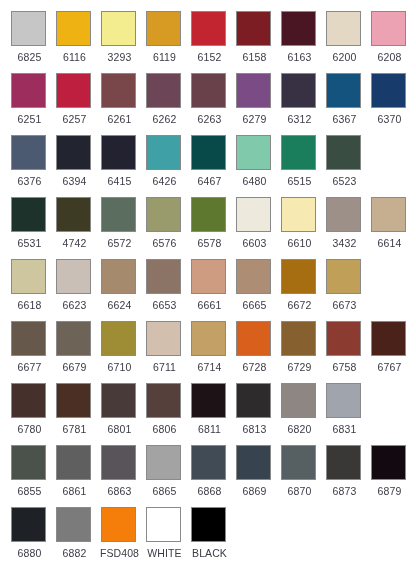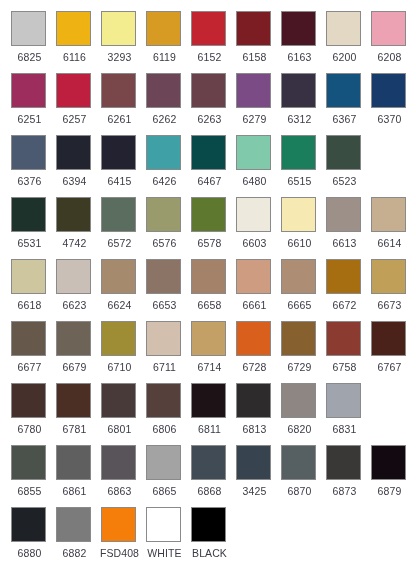--- a/index.html
+++ b/index.html
@@ -198,21 +198,21 @@
       <div class="swatch-cell">
         <div class="swatch-chip" style="background: rgb(237, 234, 221); border-color: rgb(138, 138, 138);"></div>
         <div class="swatch-label" style="color: rgb(59, 59, 70);">6603</div>
       </div>
       <div class="swatch-cell">
         <div class="swatch-chip" style="background: rgb(247, 233, 178); border-color: rgb(138, 138, 138);"></div>
         <div class="swatch-label" style="color: rgb(59, 59, 70);">6610</div>
       </div>
       <div class="swatch-cell">
         <div class="swatch-chip" style="background: rgb(157, 144, 137); border-color: rgb(138, 138, 138);"></div>
-        <div class="swatch-label" style="color: rgb(59, 59, 70);">6613</div>
+        <div class="swatch-label" style="color: rgb(59, 59, 70);">3432</div>
       </div>
       <div class="swatch-cell">
         <div class="swatch-chip" style="background: rgb(198, 174, 145); border-color: rgb(138, 138, 138);"></div>
         <div class="swatch-label" style="color: rgb(59, 59, 70);">6614</div>
       </div>
     </div>
     <div class="swatch-row">
       <div class="swatch-cell">
         <div class="swatch-chip" style="background: rgb(205, 198, 159); border-color: rgb(138, 138, 138);"></div>
         <div class="swatch-label" style="color: rgb(59, 59, 70);">6618</div>
@@ -223,24 +223,20 @@
       </div>
       <div class="swatch-cell">
         <div class="swatch-chip" style="background: rgb(165, 138, 110); border-color: rgb(138, 138, 138);"></div>
         <div class="swatch-label" style="color: rgb(59, 59, 70);">6624</div>
       </div>
       <div class="swatch-cell">
         <div class="swatch-chip" style="background: rgb(139, 116, 102); border-color: rgb(138, 138, 138);"></div>
         <div class="swatch-label" style="color: rgb(59, 59, 70);">6653</div>
       </div>
       <div class="swatch-cell">
-        <div class="swatch-chip" style="background: rgb(164, 130, 106); border-color: rgb(138, 138, 138);"></div>
-        <div class="swatch-label" style="color: rgb(59, 59, 70);">6658</div>
-      </div>
-      <div class="swatch-cell">
         <div class="swatch-chip" style="background: rgb(205, 156, 129); border-color: rgb(138, 138, 138);"></div>
         <div class="swatch-label" style="color: rgb(59, 59, 70);">6661</div>
       </div>
       <div class="swatch-cell">
         <div class="swatch-chip" style="background: rgb(173, 141, 115); border-color: rgb(138, 138, 138);"></div>
         <div class="swatch-label" style="color: rgb(59, 59, 70);">6665</div>
       </div>
       <div class="swatch-cell">
         <div class="swatch-chip" style="background: rgb(167, 109, 17); border-color: rgb(138, 138, 138);"></div>
         <div class="swatch-label" style="color: rgb(59, 59, 70);">6672</div>
@@ -338,21 +334,21 @@
       <div class="swatch-cell">
         <div class="swatch-chip" style="background: rgb(163, 163, 163); border-color: rgb(138, 138, 138);"></div>
         <div class="swatch-label" style="color: rgb(59, 59, 70);">6865</div>
       </div>
       <div class="swatch-cell">
         <div class="swatch-chip" style="background: rgb(65, 75, 85); border-color: rgb(138, 138, 138);"></div>
         <div class="swatch-label" style="color: rgb(59, 59, 70);">6868</div>
       </div>
       <div class="swatch-cell">
         <div class="swatch-chip" style="background: rgb(55, 68, 79); border-color: rgb(138, 138, 138);"></div>
-        <div class="swatch-label" style="color: rgb(59, 59, 70);">3425</div>
+        <div class="swatch-label" style="color: rgb(59, 59, 70);">6869</div>
       </div>
       <div class="swatch-cell">
         <div class="swatch-chip" style="background: rgb(86, 95, 97); border-color: rgb(138, 138, 138);"></div>
         <div class="swatch-label" style="color: rgb(59, 59, 70);">6870</div>
       </div>
       <div class="swatch-cell">
         <div class="swatch-chip" style="background: rgb(58, 56, 54); border-color: rgb(138, 138, 138);"></div>
         <div class="swatch-label" style="color: rgb(59, 59, 70);">6873</div>
       </div>
       <div class="swatch-cell">

